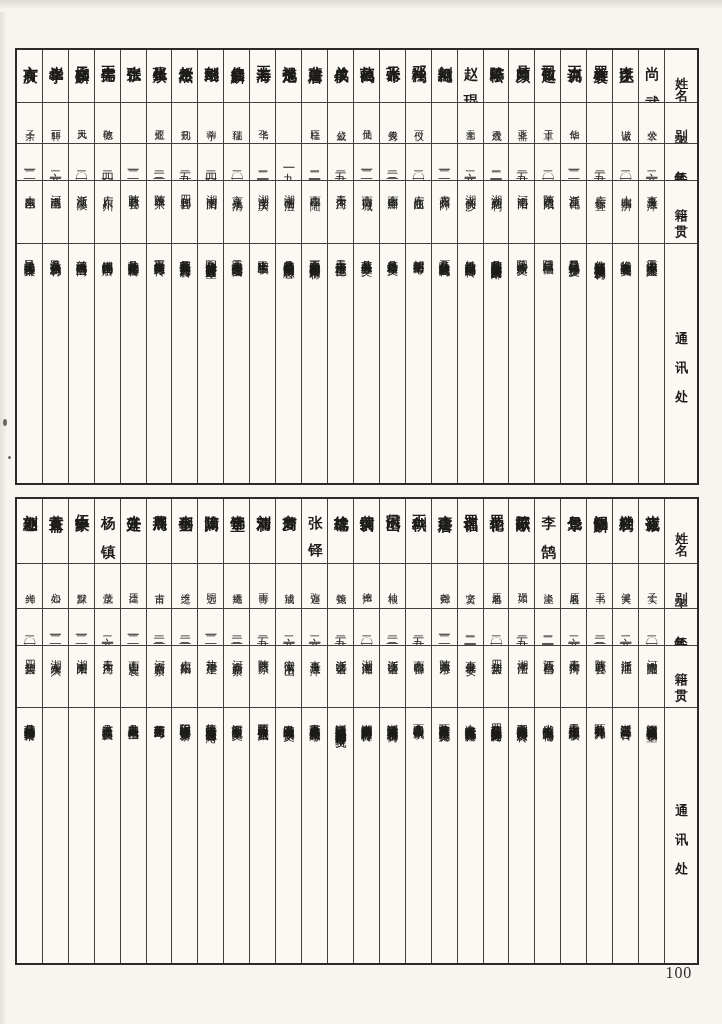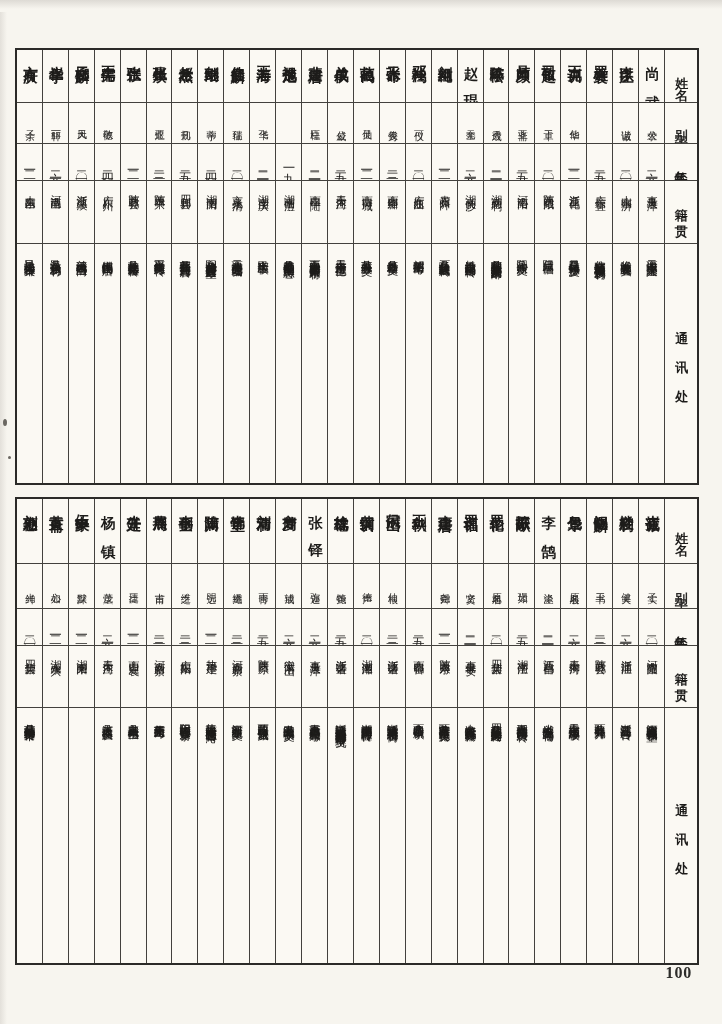--- a/index.html
+++ b/index.html
@@ -74,21 +74,21 @@
   
   .header-col .cell{align-items:center;}
   .header-col .vtext{font-weight:600;font-size:13px;}
   .h-name .vtext{letter-spacing:.85em;}
   .h-zi .vtext{letter-spacing:.3em;}
   .h-age .vtext{letter-spacing:.05em;}
   .h-ji .vtext{letter-spacing:1.2em;}
   .h-addr .vtext{letter-spacing:2.3em;}
   .page-number{
     position:absolute;right:30px;bottom:42px;
-    font-size:16px;color:#2d2c2a;letter-spacing:.05em;font-weight:bold;
+    font-size:16px;color:#2d2c2a;letter-spacing:.05em;
   }
   
   .speck{position:absolute;background:#6a6761;border-radius:50%;}
 </style>
 </head>
 <body>
 
 <div class="page">
   <div id="table-top" class="vtable">
       <div class="column header-col">

